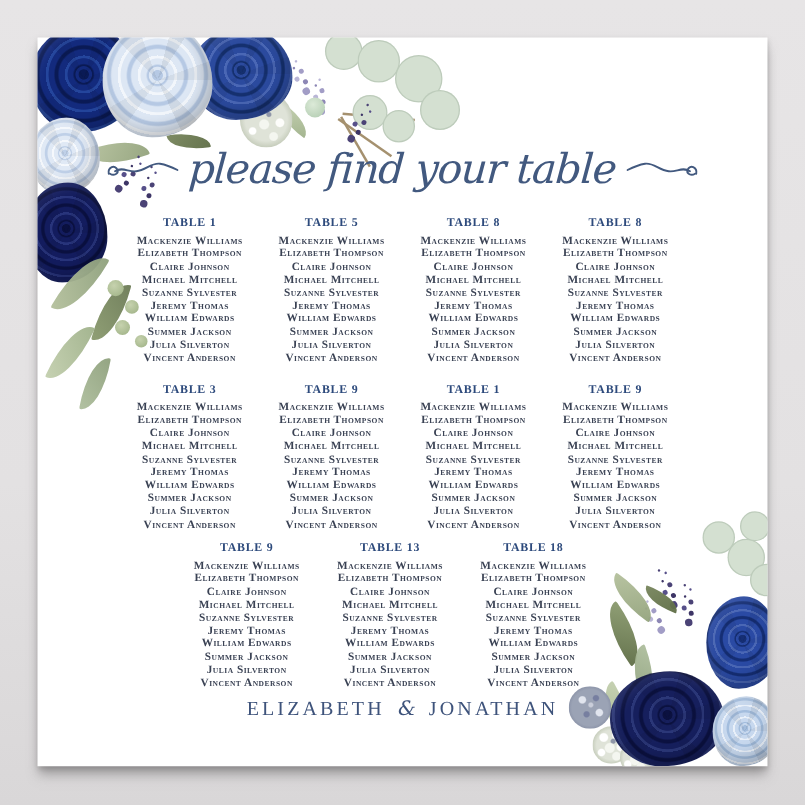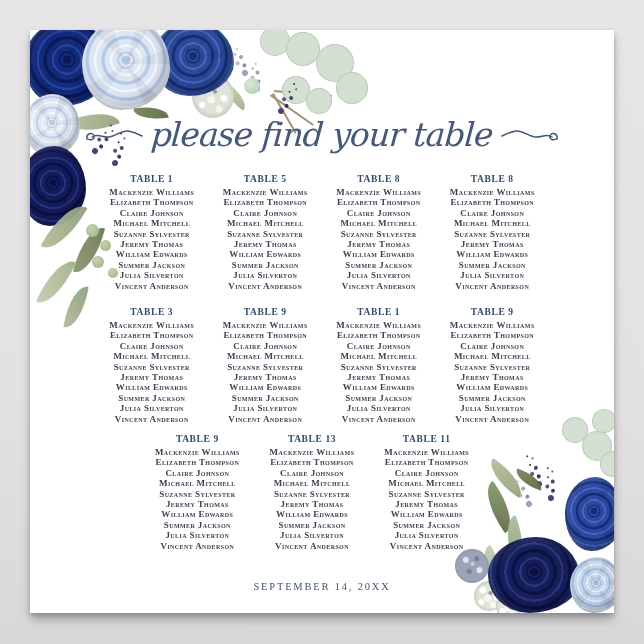--- a/index.html
+++ b/index.html
@@ -282,30 +282,34 @@
           <div class="guest">Claire Johnson</div>
           <div class="guest">Michael Mitchell</div>
           <div class="guest">Suzanne Sylvester</div>
           <div class="guest">Jeremy Thomas</div>
           <div class="guest">William Edwards</div>
           <div class="guest">Summer Jackson</div>
           <div class="guest">Julia Silverton</div>
           <div class="guest">Vincent Anderson</div>
         </div>
         <div class="table-block">
-          <div class="table-header">TABLE 11</div>
+          <div class="table-header">TABLE 18</div>
           <div class="guest">Mackenzie Williams</div>
           <div class="guest">Elizabeth Thompson</div>
           <div class="guest">Claire Johnson</div>
           <div class="guest">Michael Mitchell</div>
           <div class="guest">Suzanne Sylvester</div>
           <div class="guest">Jeremy Thomas</div>
           <div class="guest">William Edwards</div>
           <div class="guest">Summer Jackson</div>
           <div class="guest">Julia Silverton</div>
           <div class="guest">Vincent Anderson</div>
         </div>
       </div>
 
-    <div class="date-line">September 14, 20XX</div>
+    <div class="couple-line">
+      <span class="nm">Elizabeth</span>
+      <span class="amp">&amp;</span>
+      <span class="nm">Jonathan</span>
+    </div>
 
   </div>
 </div>
 
 </body></html>

